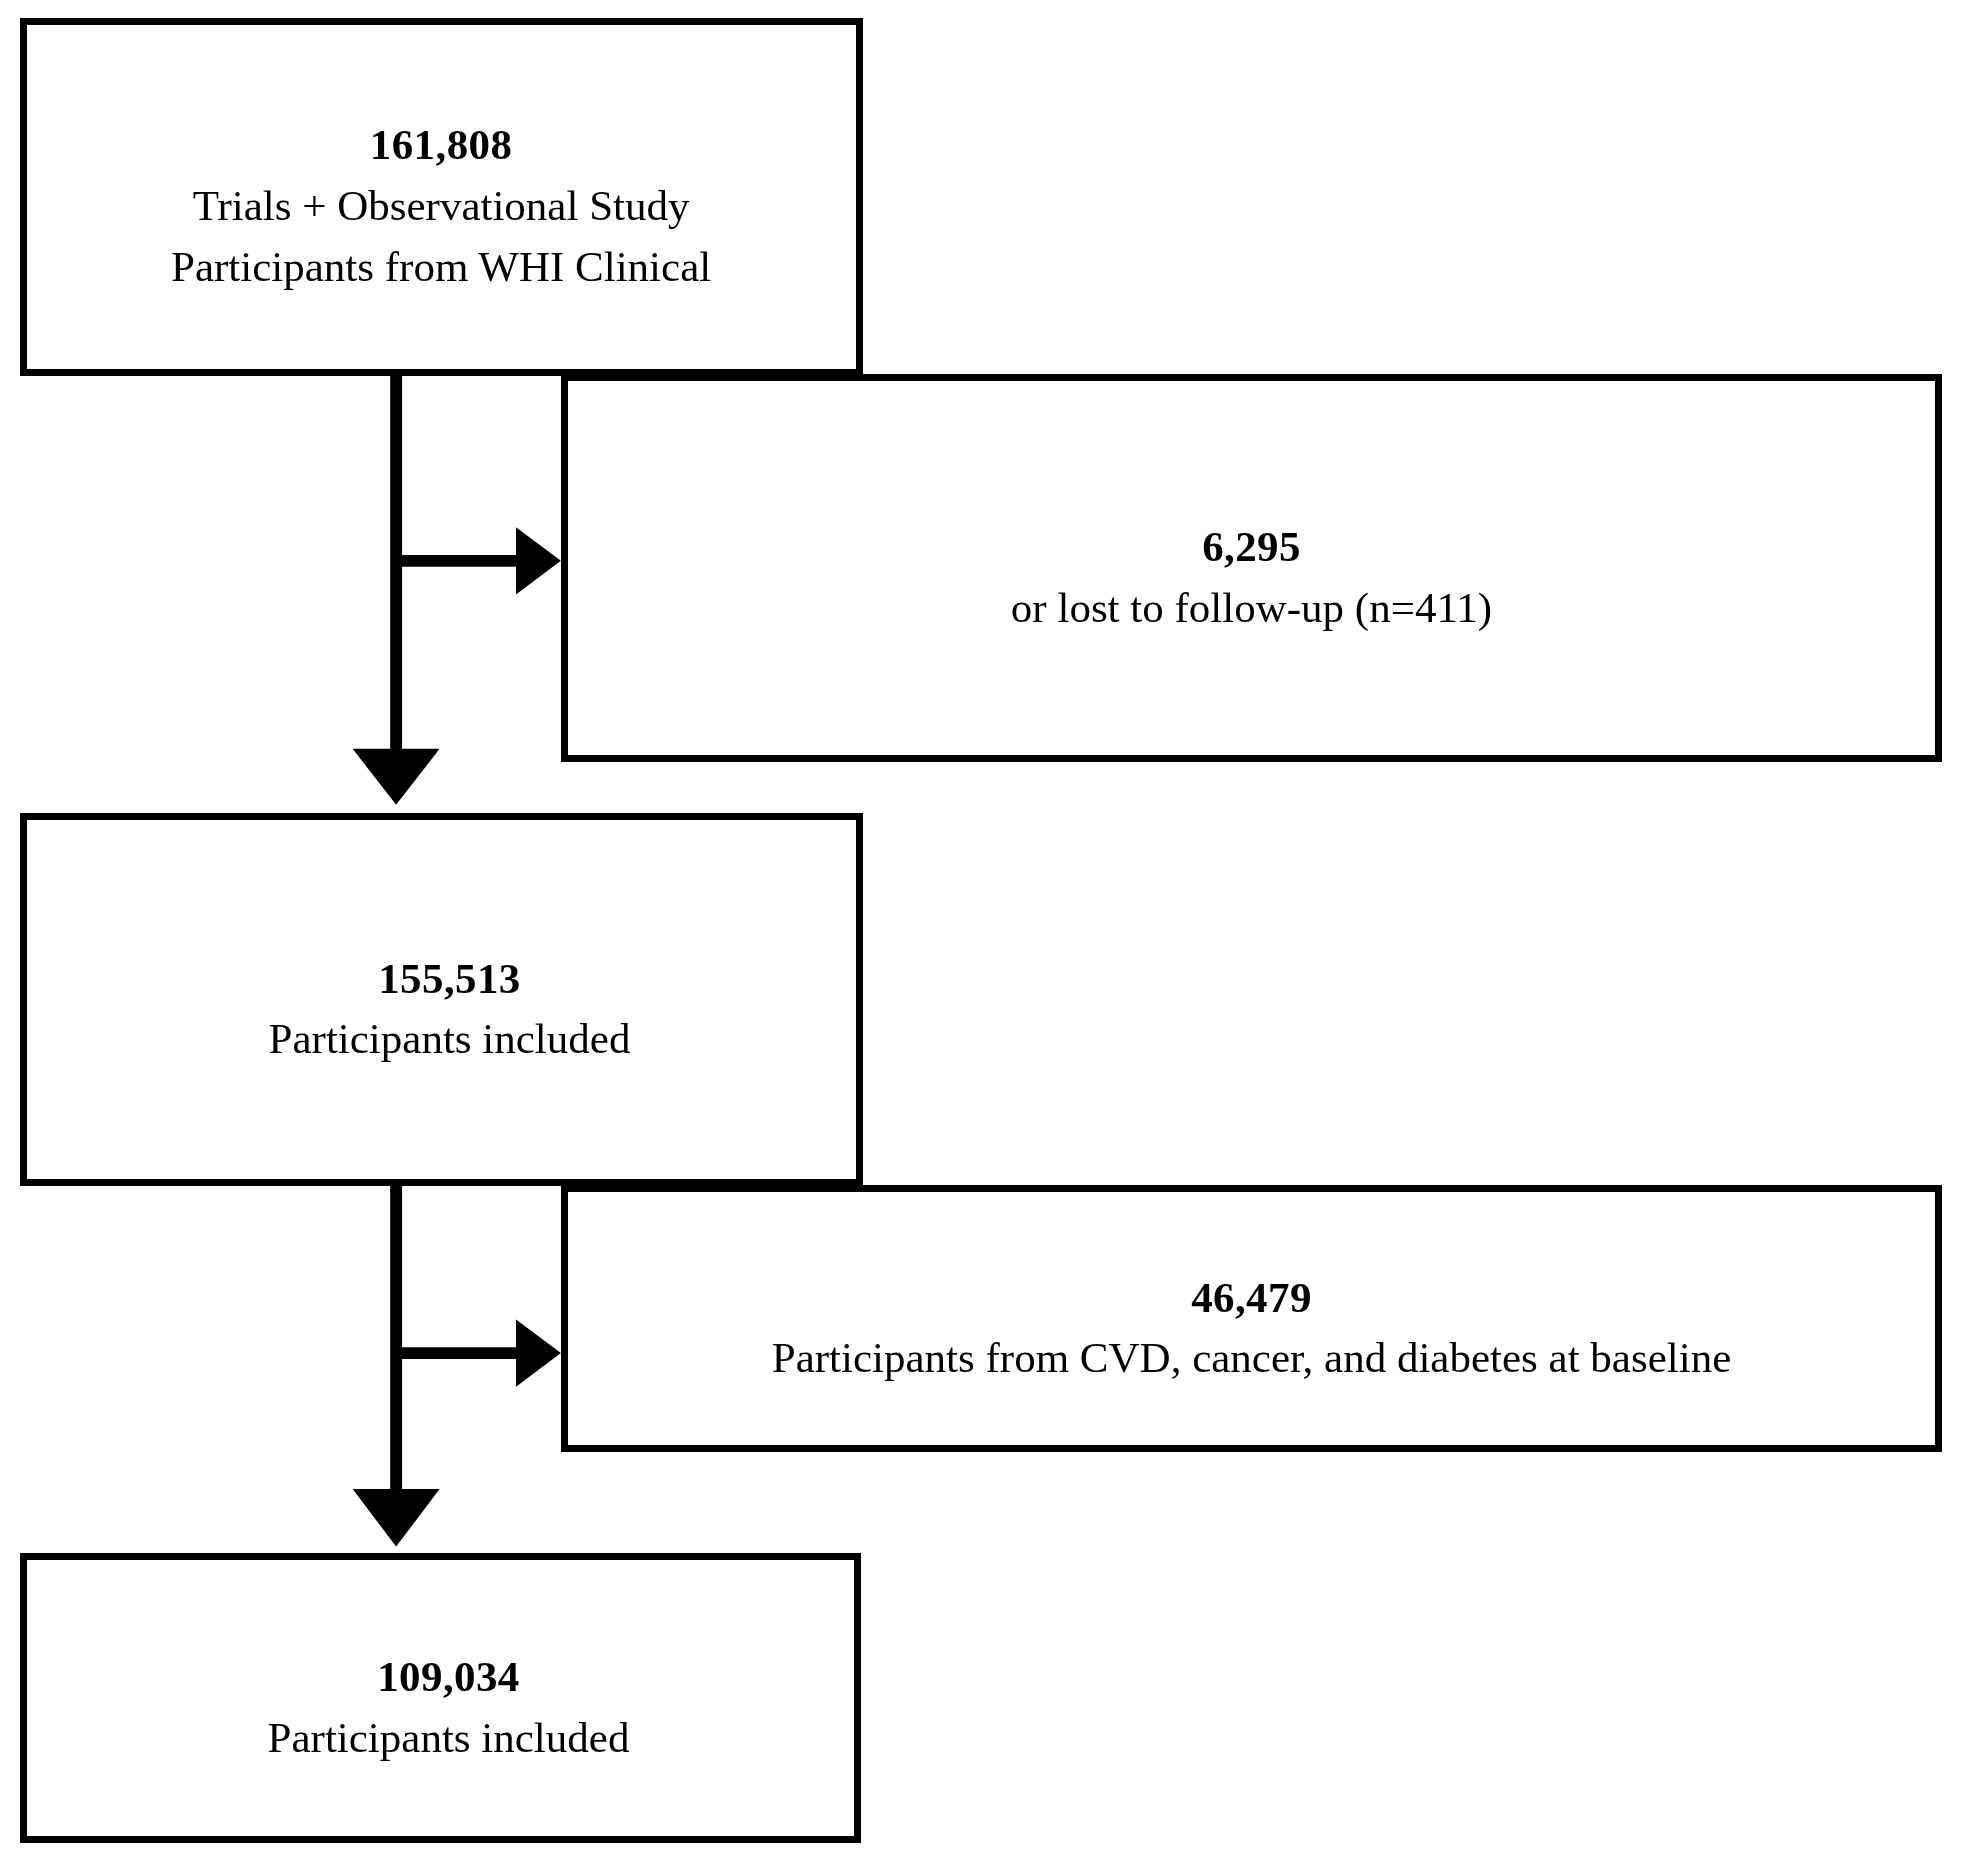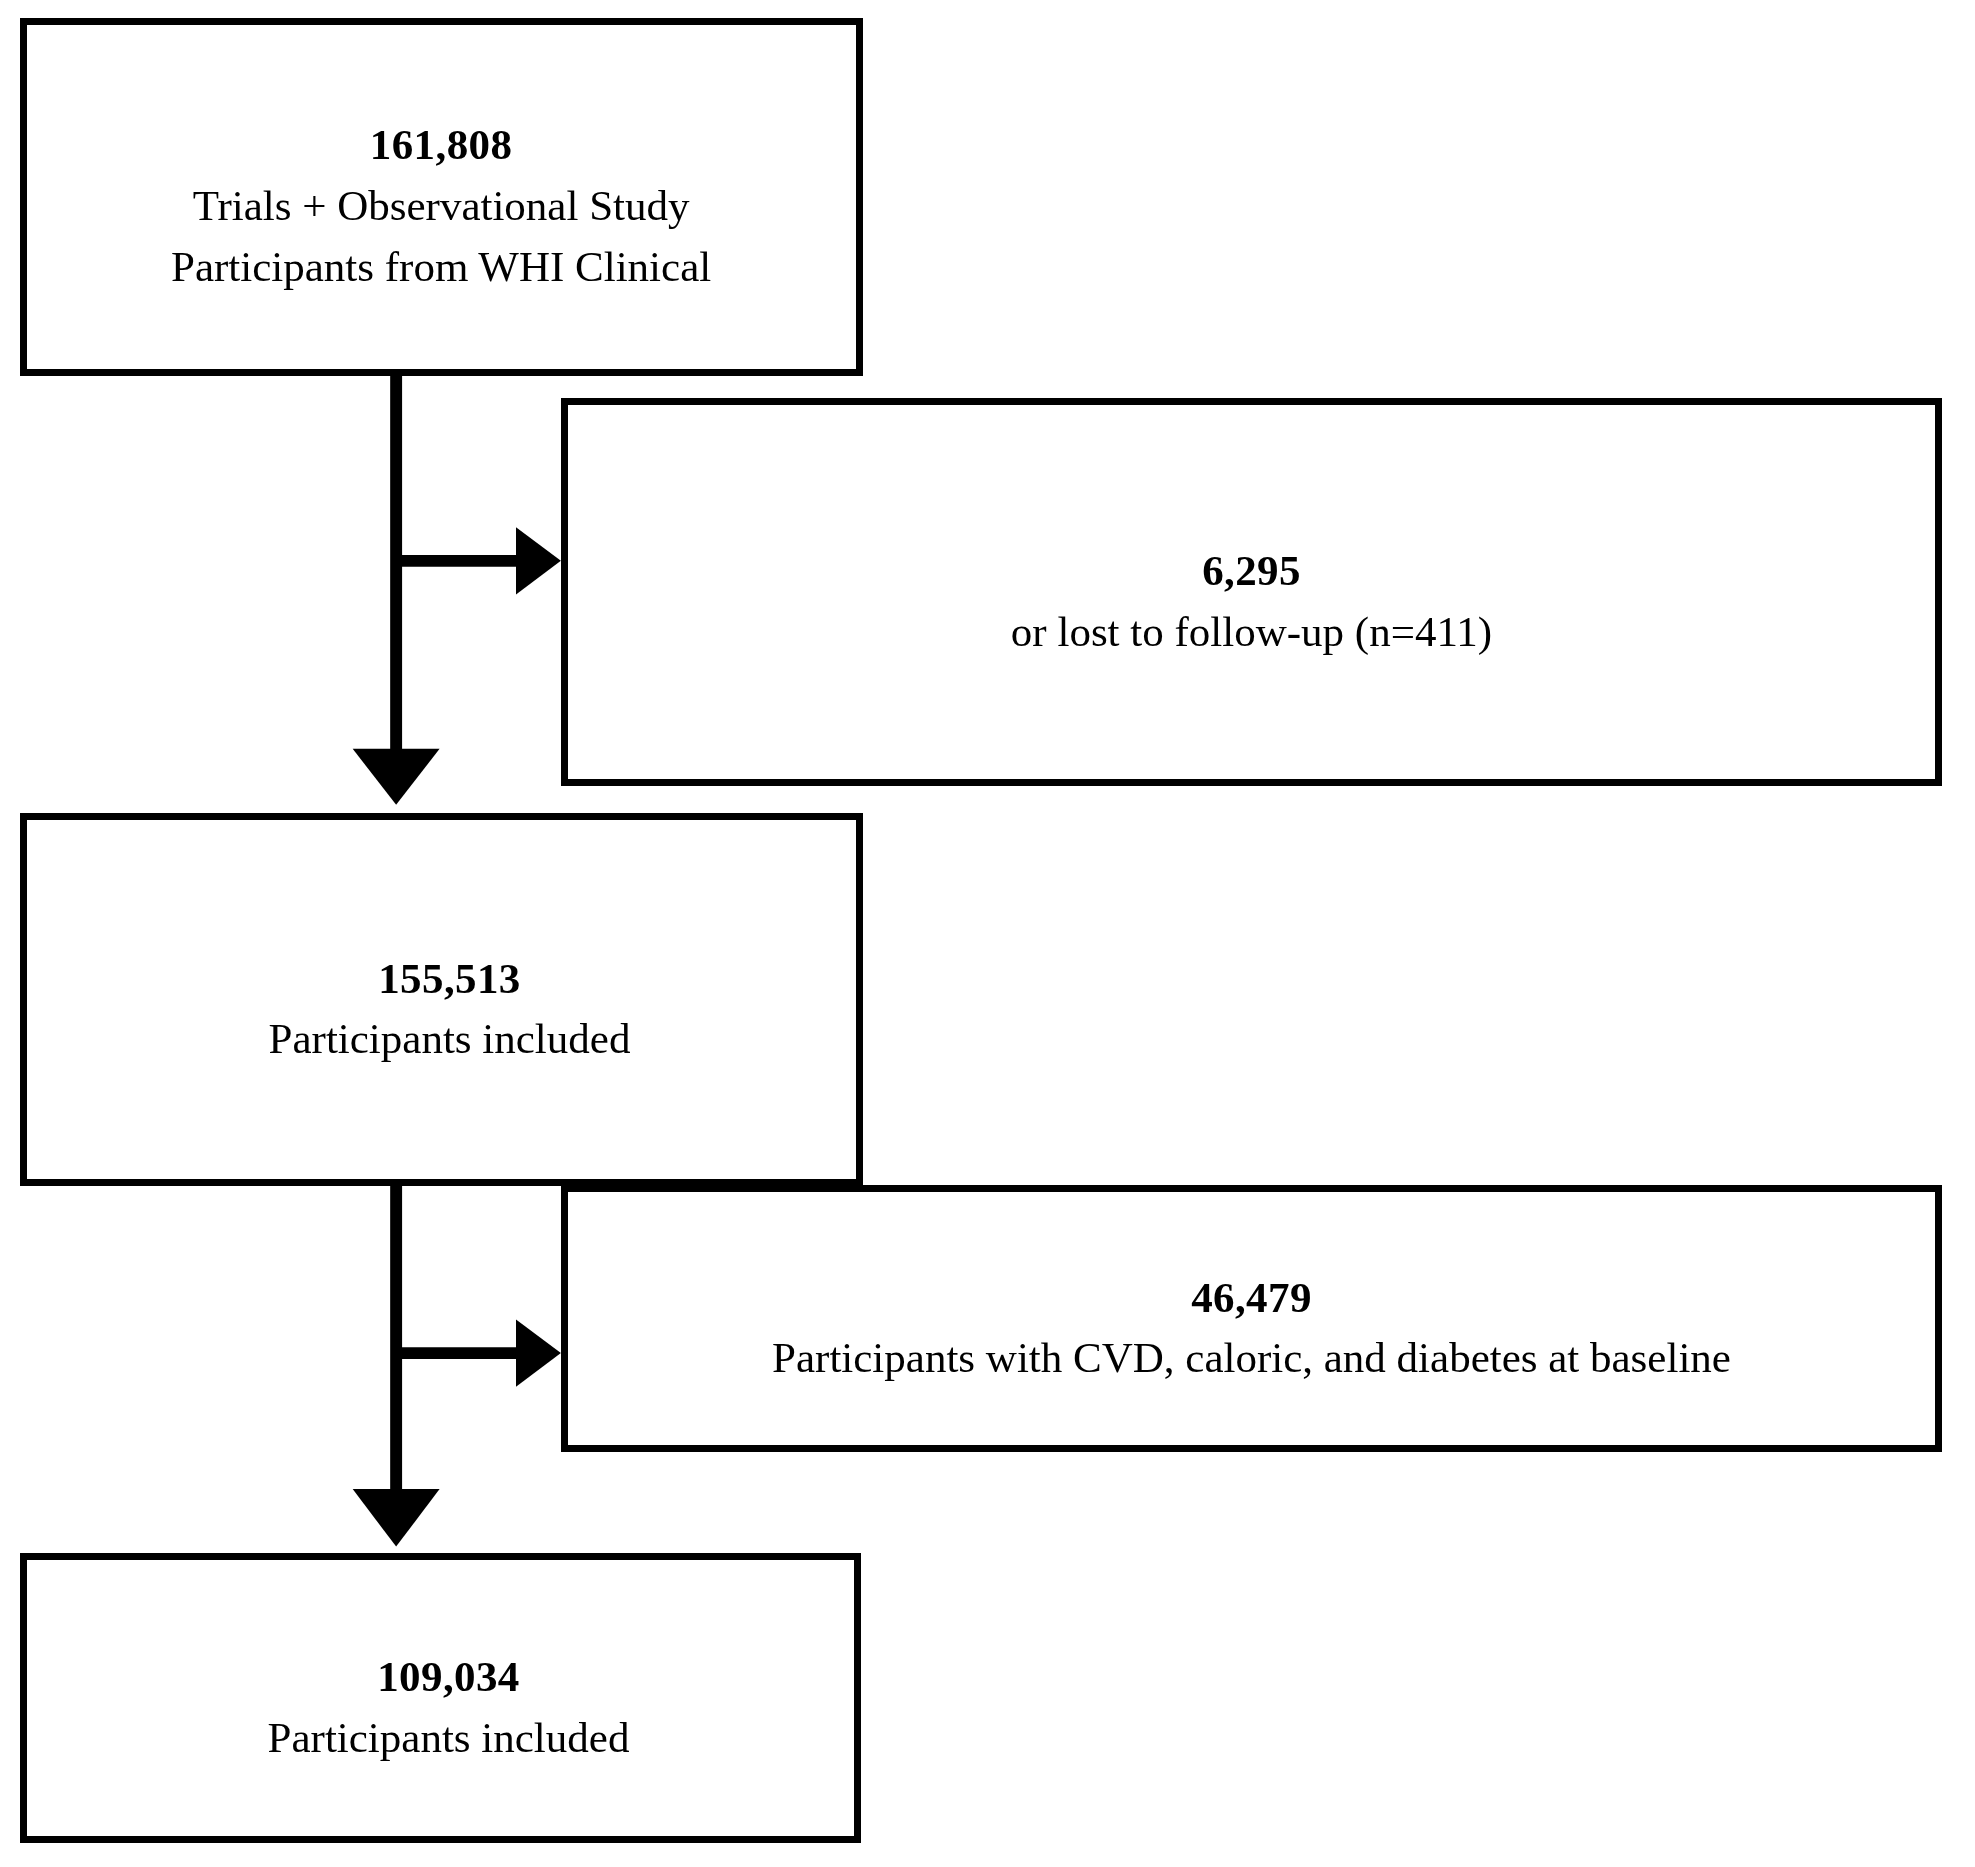--- a/index.html
+++ b/index.html
@@ -49,21 +49,21 @@
     line-height: 1.42;
     white-space: nowrap;
   }
 
   
   #box-source   { left: 19.6px;  top: 17.5px;   width: 843px; height: 358px; }
   #box-included-1 { left: 19.6px; top: 813px; width: 843px; height: 373px; }
   #box-included-2 { left: 19.6px; top: 1553px; width: 841px; height: 290px; }
 
   
-  #box-excluded-1 { left: 561px; top: 398px;  width: 1381px; height: 388px; }
+  #box-excluded-1 { left: 561px; top: 374px;  width: 1381px; height: 388px; }
   #box-excluded-2 { left: 561px; top: 1185px; width: 1381px; height: 267px; }
 
   
   #box-included-1 .text-stack,
   #box-included-2 .text-stack {
     transform: translateX(8.4px);
   }
 
   .text-stack {
     display: flex;
@@ -136,21 +136,21 @@
   <div class="flow-box" id="box-included-1">
     <div class="text-stack">
       <div class="box-count">155,513</div>
       <div class="box-line">Participants included</div>
     </div>
   </div>
 
   <div class="flow-box" id="box-excluded-2">
     <div class="text-stack">
       <div class="box-count">46,479</div>
-      <div class="box-line">Participants with CVD, caloric, and diabetes at baseline</div>
+      <div class="box-line">Participants from CVD, cancer, and diabetes at baseline</div>
     </div>
   </div>
 
   <div class="flow-box" id="box-included-2">
     <div class="text-stack">
       <div class="box-count">109,034</div>
       <div class="box-line">Participants included</div>
     </div>
   </div>
 

